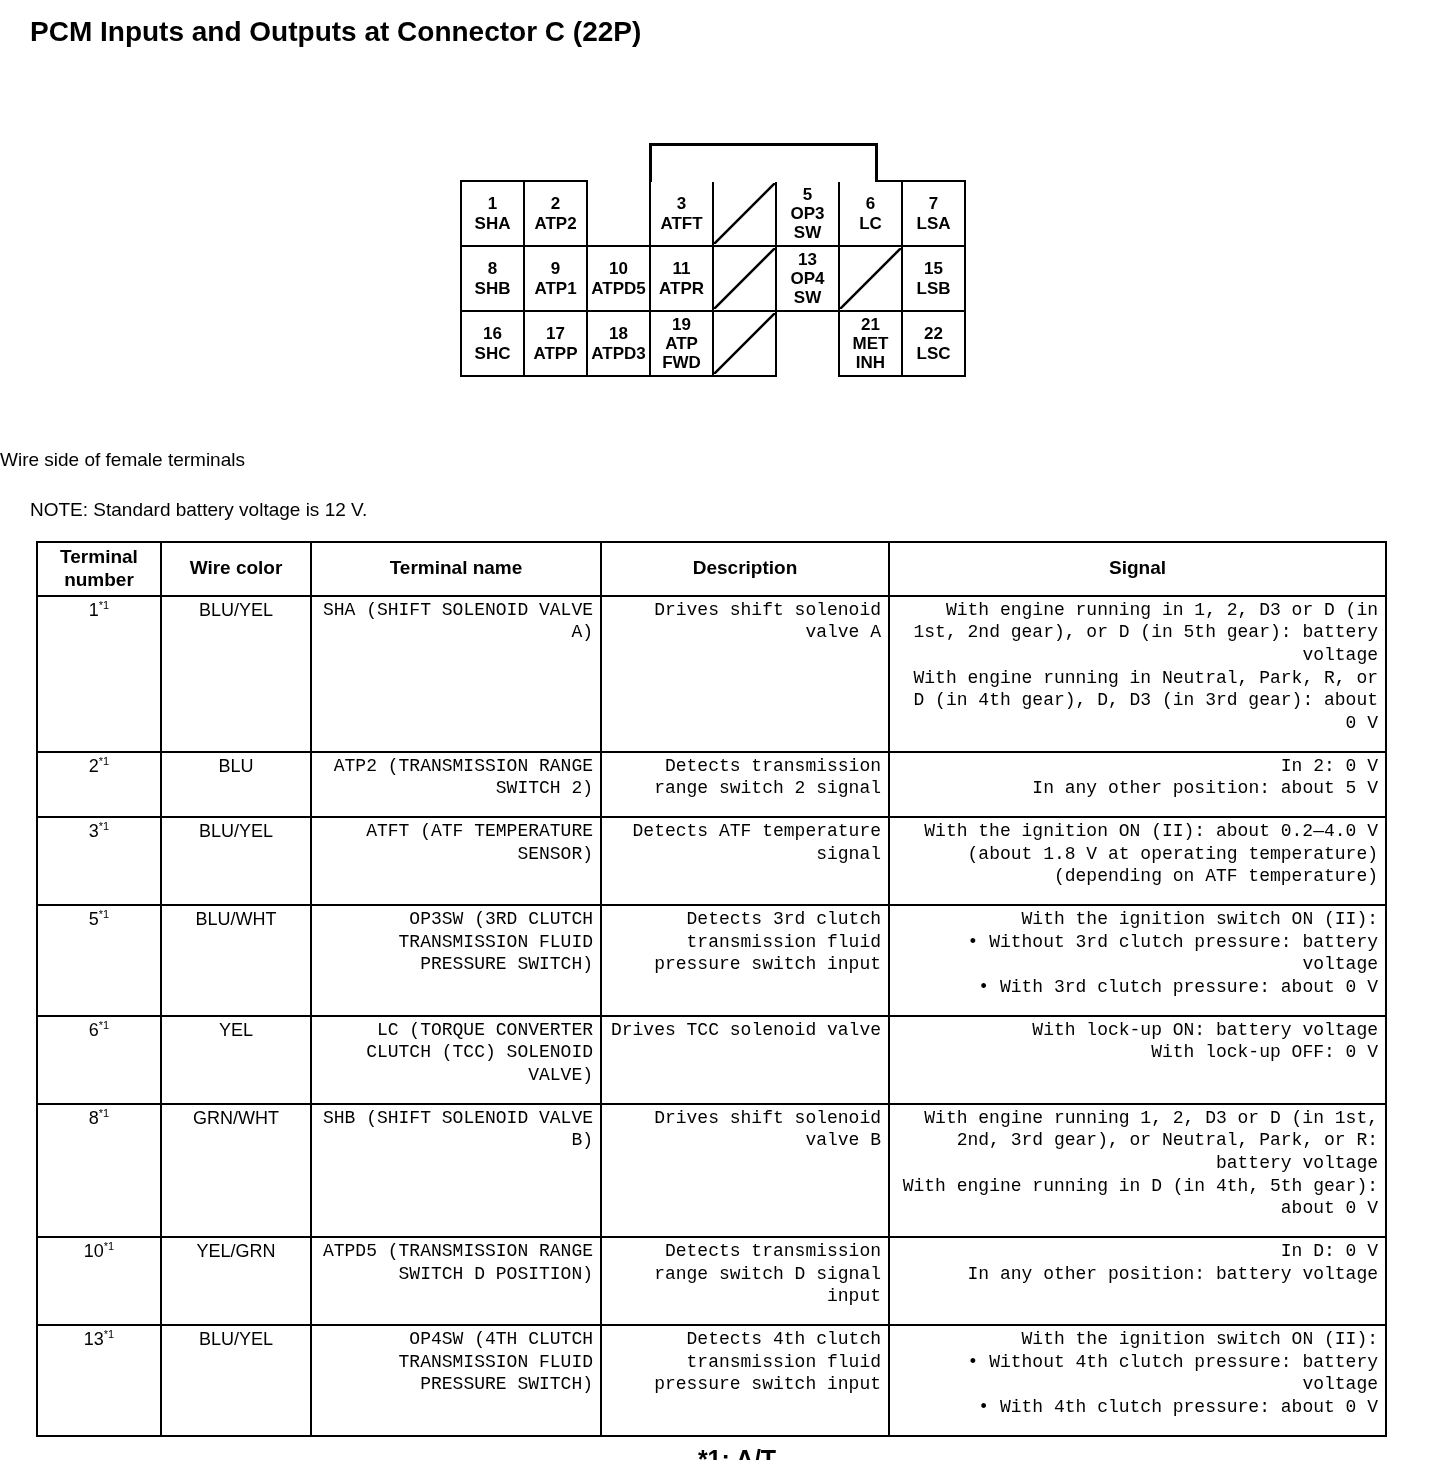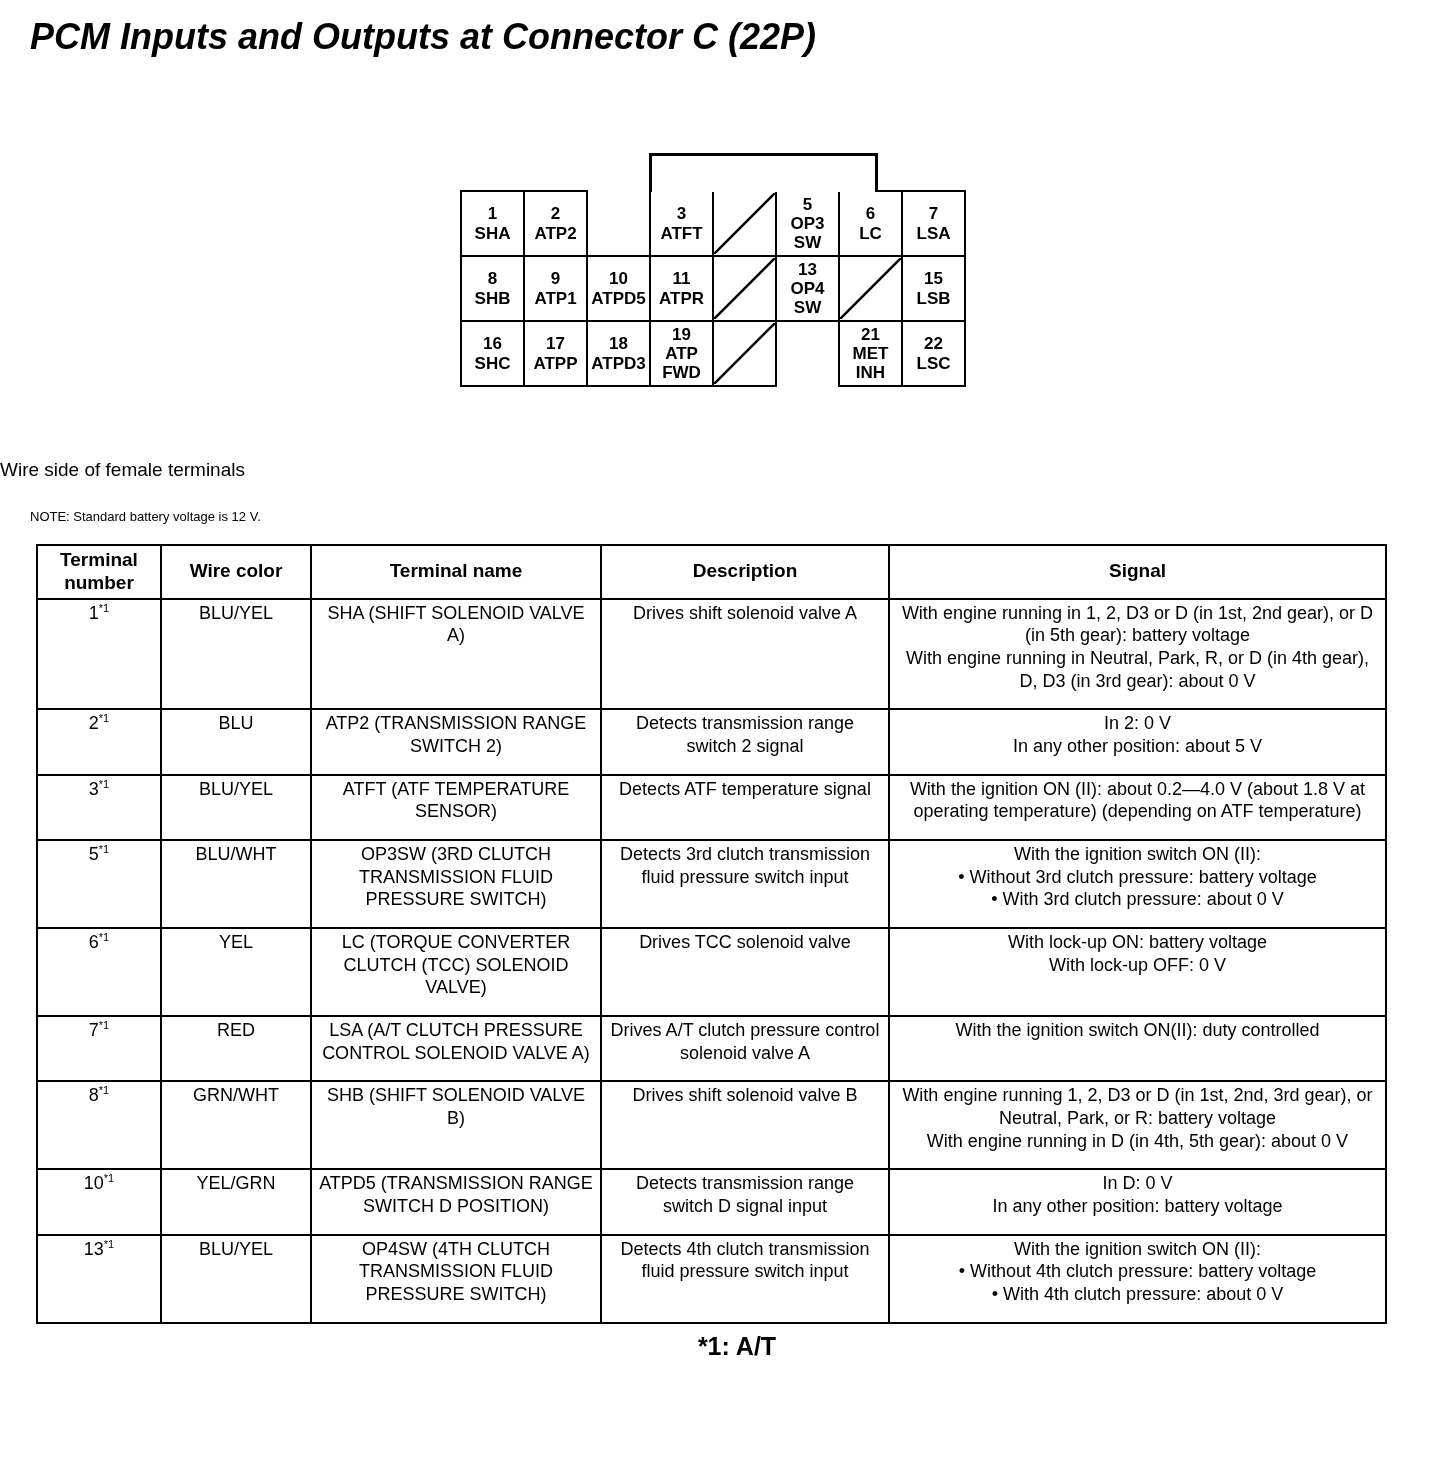--- a/index.html
+++ b/index.html
@@ -4,24 +4,23 @@
 <style>
   * { box-sizing: border-box; }
   html, body { margin: 0; padding: 0; background: #fff; }
   body {
     width: 1440px;
     min-height: 1460px;
     font-family: "Liberation Sans", "DejaVu Sans", sans-serif;
     color: #000;
   }
   .title {
-    font-size: 36px;
+    font-size: 28px;
     font-weight: bold;
     margin: 16px 0 0 30px;
-    font-style: italic;
   }
 
   
   .connector-wrap {
     position: relative;
     margin: 132px 0 0 460px;
     width: 508px;
   }
   .connector-tab {
     position: absolute;
@@ -50,21 +49,21 @@
   .plabel { white-space: pre-line; }
   table.connector td.blocked { padding: 0; }
   table.connector td.blocked svg { display: block; width: 100%; height: 61px; }
 
   .caption {
     font-size: 19px;
     margin-top: 72px;
     width: 1440px;
   }
   .note {
-    font-size: 13px;
+    font-size: 19px;
     margin: 28px 0 0 30px;
   }
 
   
   table.main-table {
     border-collapse: collapse;
     table-layout: fixed;
     margin: 20px 0 0 36px;
     width: 1349px;
   }
@@ -79,21 +78,21 @@
     padding: 3px 4px;
     line-height: 1.2;
   }
   table.main-table td {
     font-size: 18px;
     line-height: 1.26;
     padding: 2px 7px 16px 7px;
     vertical-align: top;
   }
   td.c-num, td.c-wire { text-align: center; }
-  td.c-name, td.c-desc, td.c-sig { text-align: center; white-space: pre-line; }
+  td.c-name, td.c-desc, td.c-sig { text-align: right; white-space: pre-line; font-family: Liberation Mono, monospace; }
   sup.mk { font-size: 11px; line-height: 0; }
 
   .footnote {
     font-size: 25px;
     font-weight: bold;
     margin: 8px 0 20px 34px;
     text-align: center;
   }
 </style>
 </head>
@@ -267,27 +266,20 @@
   </tr>
   <tr>
     <td class="c-num"><span>6</span><sup class="mk">*1</sup></td>
     <td class="c-wire">YEL</td>
     <td class="c-name">LC (TORQUE CONVERTER CLUTCH (TCC) SOLENOID VALVE)</td>
     <td class="c-desc">Drives TCC solenoid valve</td>
     <td class="c-sig">With lock-up ON: battery voltage
 With lock-up OFF: 0 V</td>
   </tr>
   <tr>
-    <td class="c-num"><span>7</span><sup class="mk">*1</sup></td>
-    <td class="c-wire">RED</td>
-    <td class="c-name">LSA (A/T CLUTCH PRESSURE CONTROL SOLENOID VALVE A)</td>
-    <td class="c-desc">Drives A/T clutch pressure control solenoid valve A</td>
-    <td class="c-sig">With the ignition switch ON(II): duty controlled</td>
-  </tr>
-  <tr>
     <td class="c-num"><span>8</span><sup class="mk">*1</sup></td>
     <td class="c-wire">GRN/WHT</td>
     <td class="c-name">SHB (SHIFT SOLENOID VALVE B)</td>
     <td class="c-desc">Drives shift solenoid valve B</td>
     <td class="c-sig">With engine running 1, 2, D3 or D (in 1st, 2nd, 3rd gear), or Neutral, Park, or R: battery voltage
 With engine running in D (in 4th, 5th gear): about 0 V</td>
   </tr>
   <tr>
     <td class="c-num"><span>10</span><sup class="mk">*1</sup></td>
     <td class="c-wire">YEL/GRN</td>

